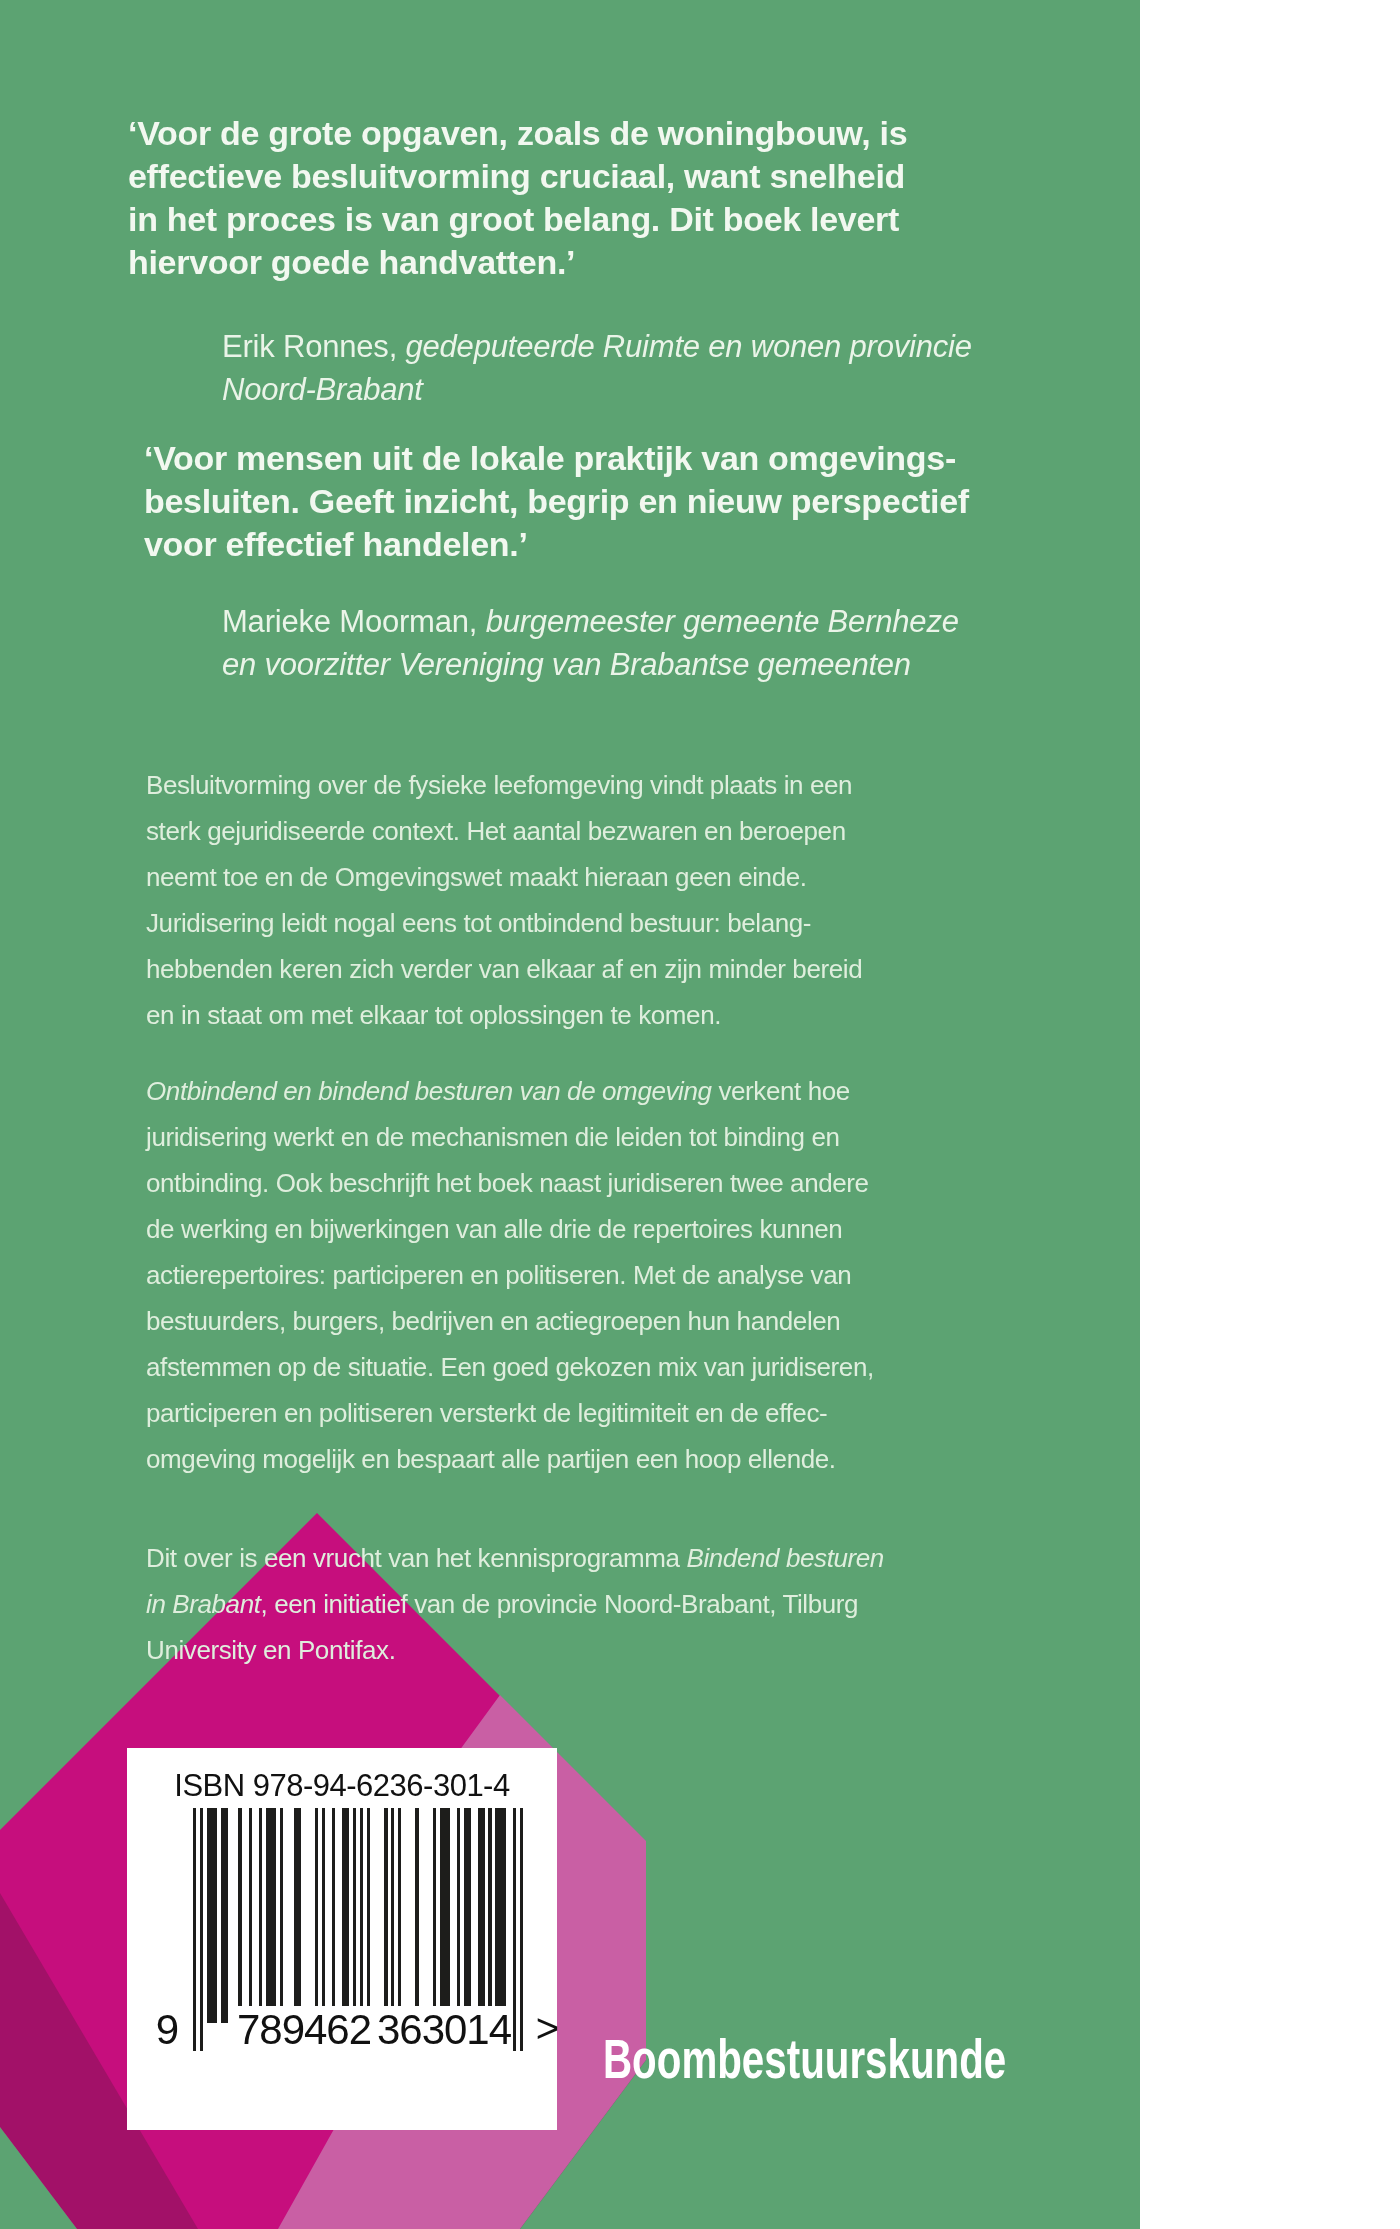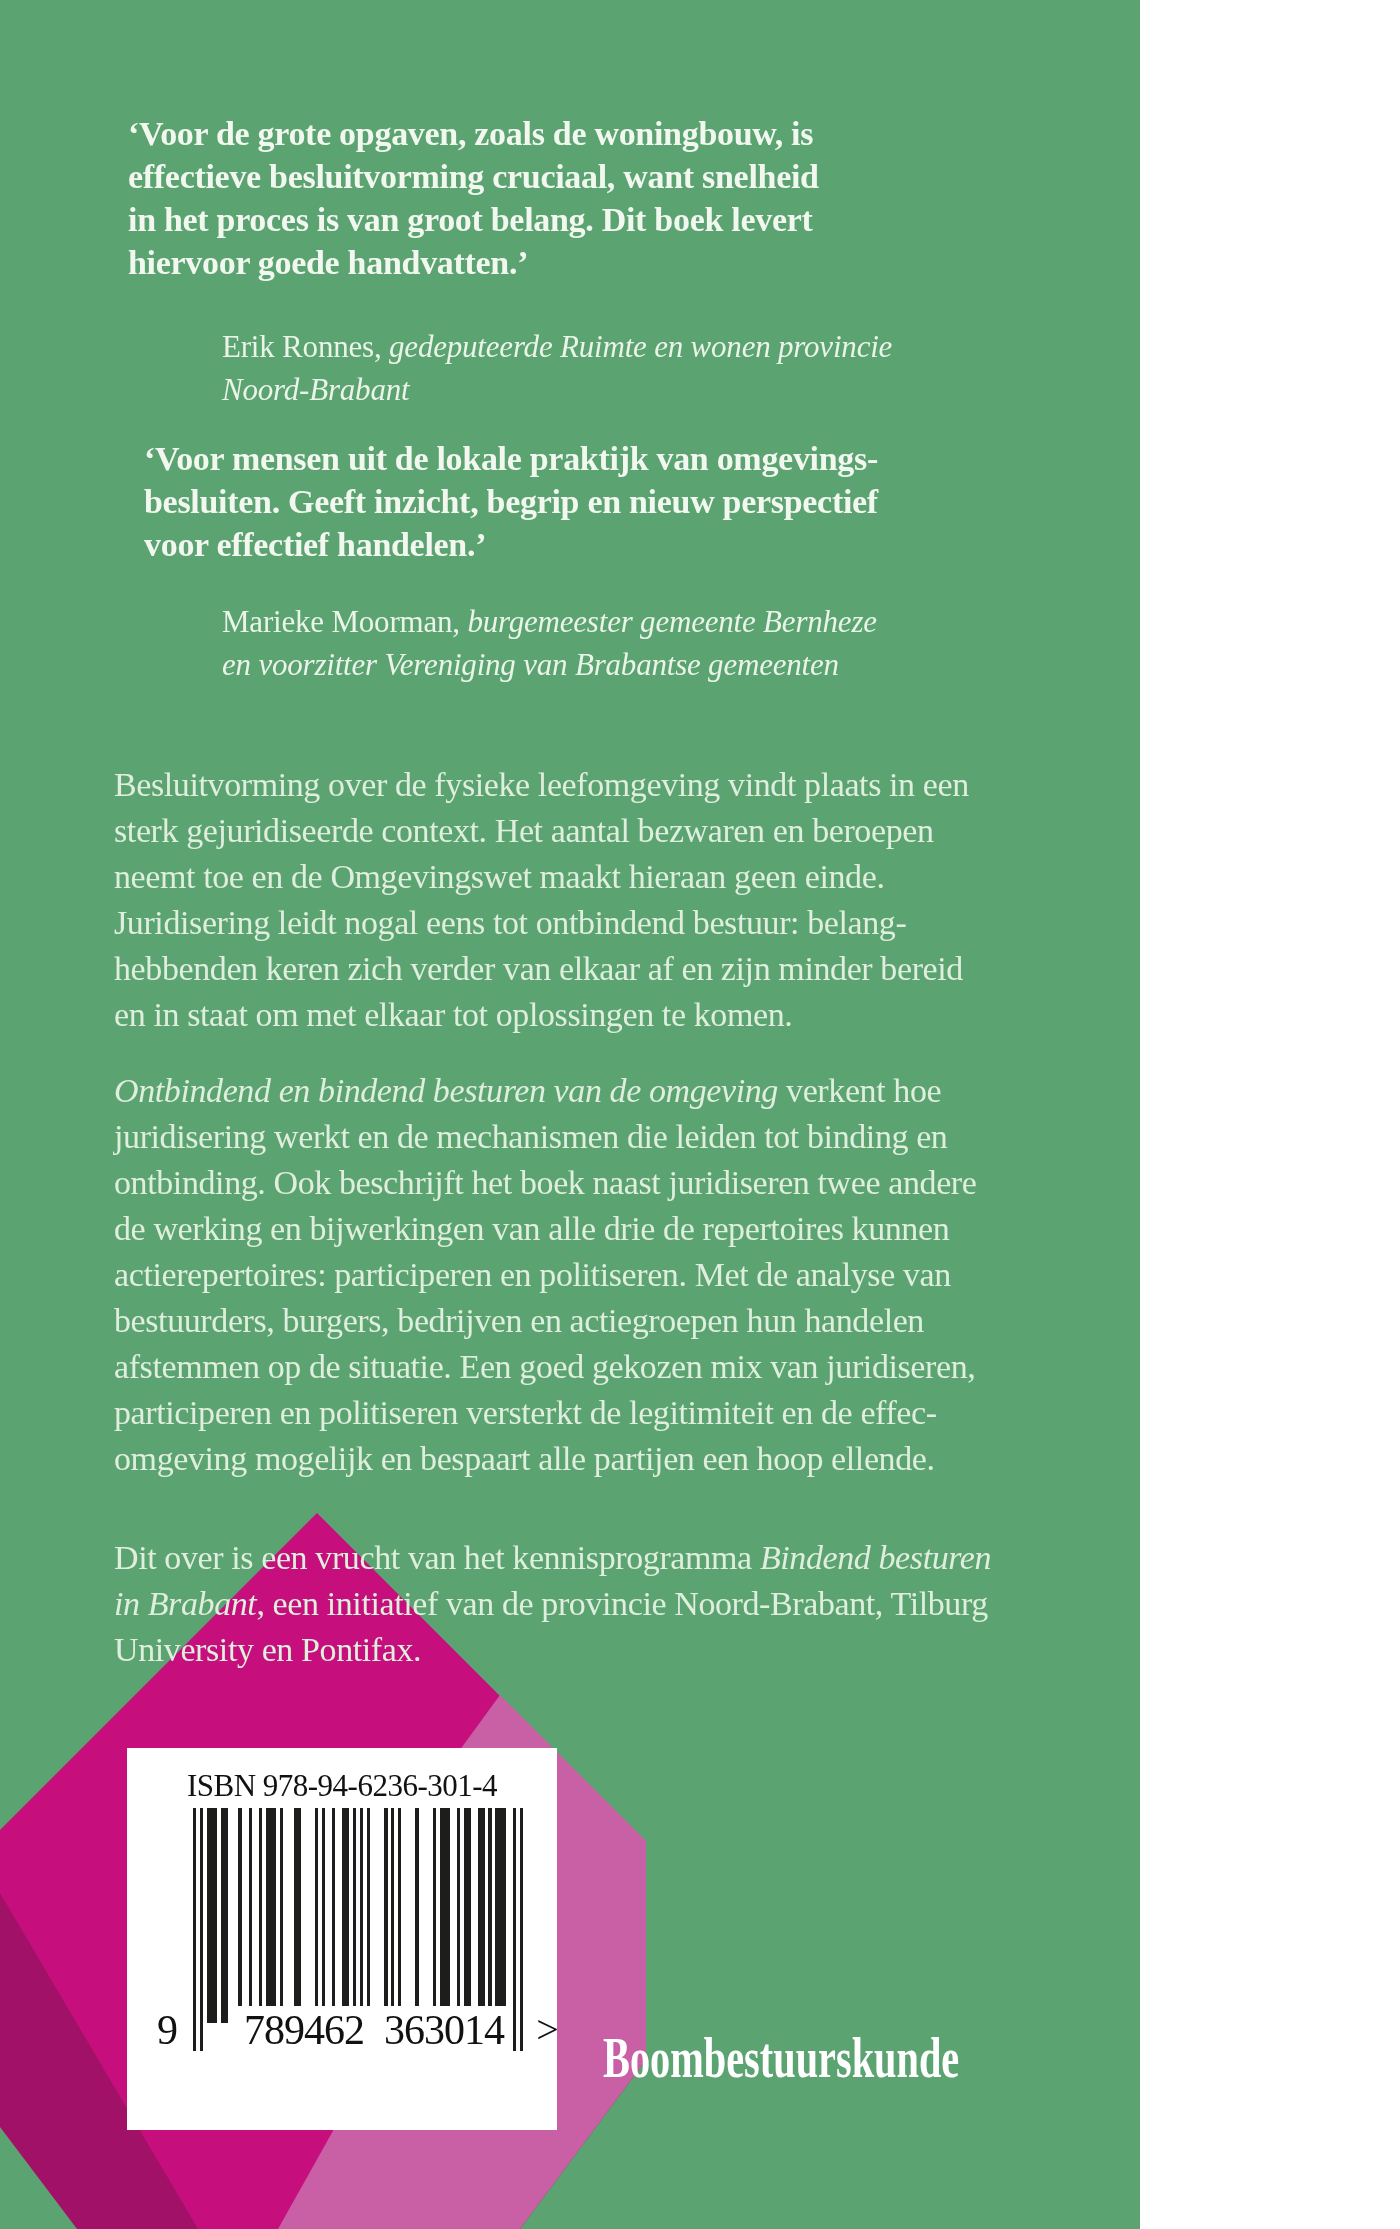--- a/index.html
+++ b/index.html
@@ -1,20 +1,20 @@
 <!DOCTYPE html>
 <html><head>
 <meta charset="utf-8">
 <style>
   html,body{margin:0;padding:0;background:#ffffff;}
   .canvas{
     position:relative;
     width:1160px;height:2229px;
     overflow:hidden;
-    font-family:Liberation Serif, serif;
+    font-family:Liberation Sans, sans-serif;
     background:#8b5cf6;
   }
   .bg-svg{position:absolute;left:0;top:0;width:1400px;height:2229px;display:block;}
 
   
   .tblock{position:absolute;white-space:nowrap;}
   .tblock .ln{display:block;}
   .tblock .it{font-style:italic;}
 
   .quote{
@@ -31,24 +31,25 @@
     color:#eaf4e8;
     font-size:31px;
     line-height:43px;
     letter-spacing:-0.2px;
   }
   .a1{left:222px;top:325px;}
   .a2{left:222px;top:600px;}
 
   .bodytext{
     color:#dfeedd;
-    font-size:34px;
+    font-size:26px;
     line-height:46px;
     letter-spacing:-0.4px;
     font-weight:400;
+    margin-left:32px;
   }
   .p1{left:114px;top:762px;}
   .p2{left:114px;top:1068px;}
   .p3{left:114px;top:1535px;}
 
   .publisher{
     position:absolute;
     left:603px;top:2026px;
     color:#ffffff;
     font-size:56px;

